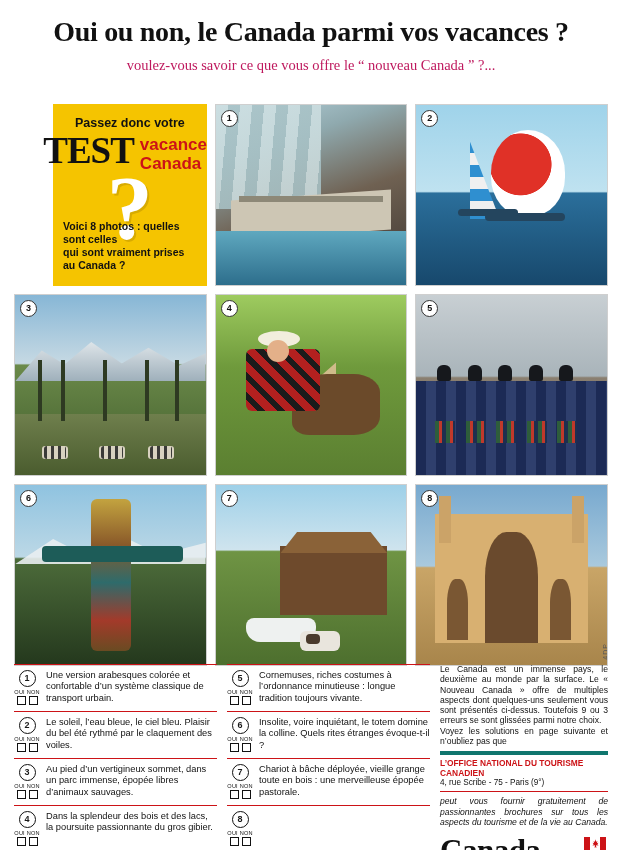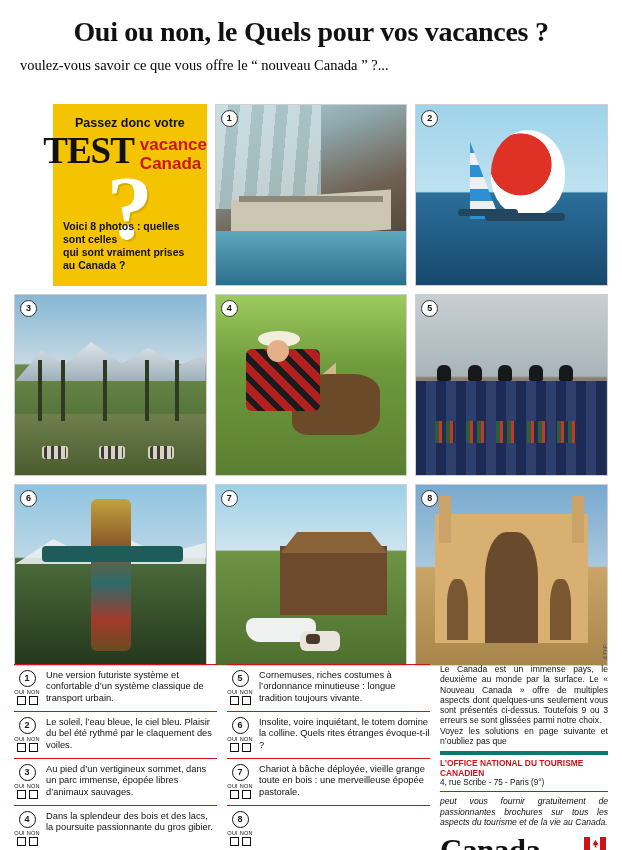--- a/index.html
+++ b/index.html
@@ -17,24 +17,24 @@
   .headline{
     text-align:center;
     font-family:"Liberation Serif", serif;
     font-weight:bold;
     font-size:28px;
     letter-spacing:-0.3px;
     margin:16px 12px 0 12px;
     color:#111;
   }
   .subhead{
-    text-align:left;
+    text-align:center;
     font-size:14.5px;
     margin:9px 20px 10px 20px;
-    color:#000000;
+    color:#be185d;
   }
 
   
   .grid{
     position:absolute;
     left:14px;top:88px;
     width:594px;
     display:grid;
     grid-template-columns:repeat(3,1fr);
     grid-template-rows:repeat(3,182px);
@@ -210,21 +210,21 @@
   .maple{
     position:absolute;left:8px;top:2px;width:7px;height:9px;background:#cc1317;
     clip-path:polygon(50% 0,60% 28%,78% 22%,70% 44%,92% 40%,76% 58%,96% 70%,58% 66%,62% 100%,50% 86%,38% 100%,42% 66%,4% 70%,24% 58%,8% 40%,30% 44%,22% 22%,40% 28%);
   }
 </style>
 </head>
 <body>
 
 <div class="page">
 
-  <h1 class="headline">Oui ou non, le Quels pour vos vacances ?</h1>
+  <h1 class="headline">Oui ou non, le Canada parmi vos vacances ?</h1>
   <div class="subhead">voulez-vous savoir ce que vous offre le “ nouveau Canada ” ?...</div>
 
   <div class="grid">
 
     <div class="cell" style="border:none;">
       <div class="testpanel">
         <div class="test-top">Passez donc votre</div>
         <div class="test-row">
           <span class="test-word">TEST</span>
           <span>
@@ -344,21 +344,21 @@
       <div class="qcol">
         <div class="qitem">
           <div class="qleft">
             <div class="qnum">1</div>
             <div class="ouinon"><span>OUI</span> <span>NON</span></div>
             <div class="boxes">
                 <span class="box"></span>
                 <span class="box"></span>
               </div>
           </div>
-          <div class="qtext">Une version futuriste système et confortable d’un système classique de transport urbain.</div>
+          <div class="qtext">Une version arabesques colorée et confortable d’un système classique de transport urbain.</div>
         </div>
         <div class="qitem">
           <div class="qleft">
             <div class="qnum">2</div>
             <div class="ouinon"><span>OUI</span> <span>NON</span></div>
             <div class="boxes">
                 <span class="box"></span>
                 <span class="box"></span>
               </div>
           </div>

